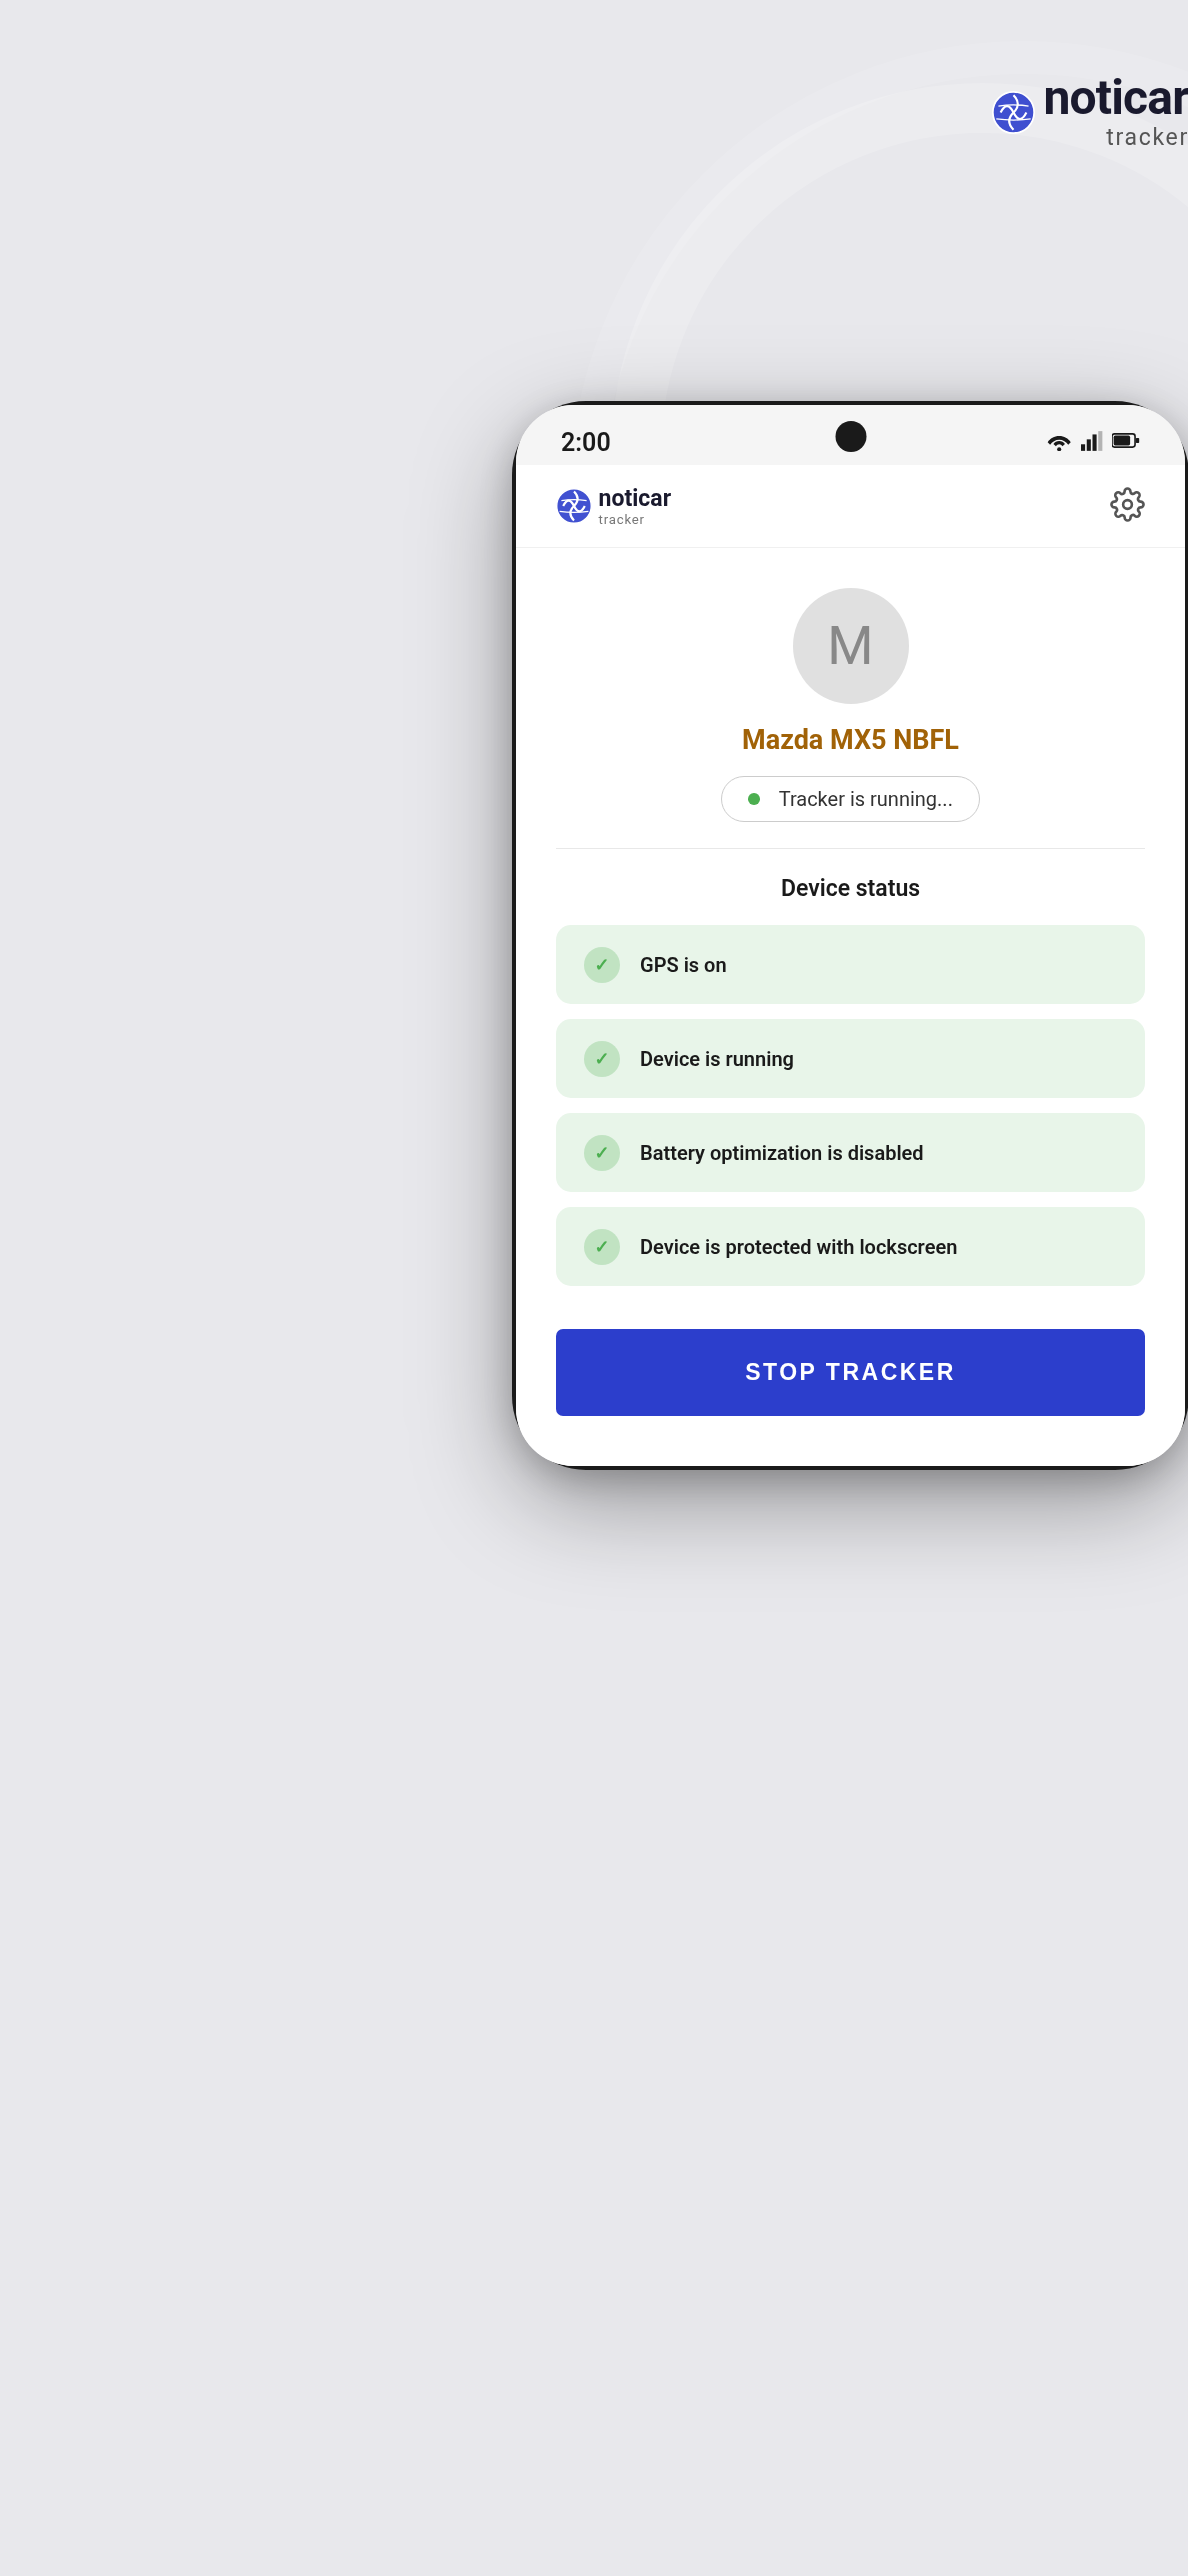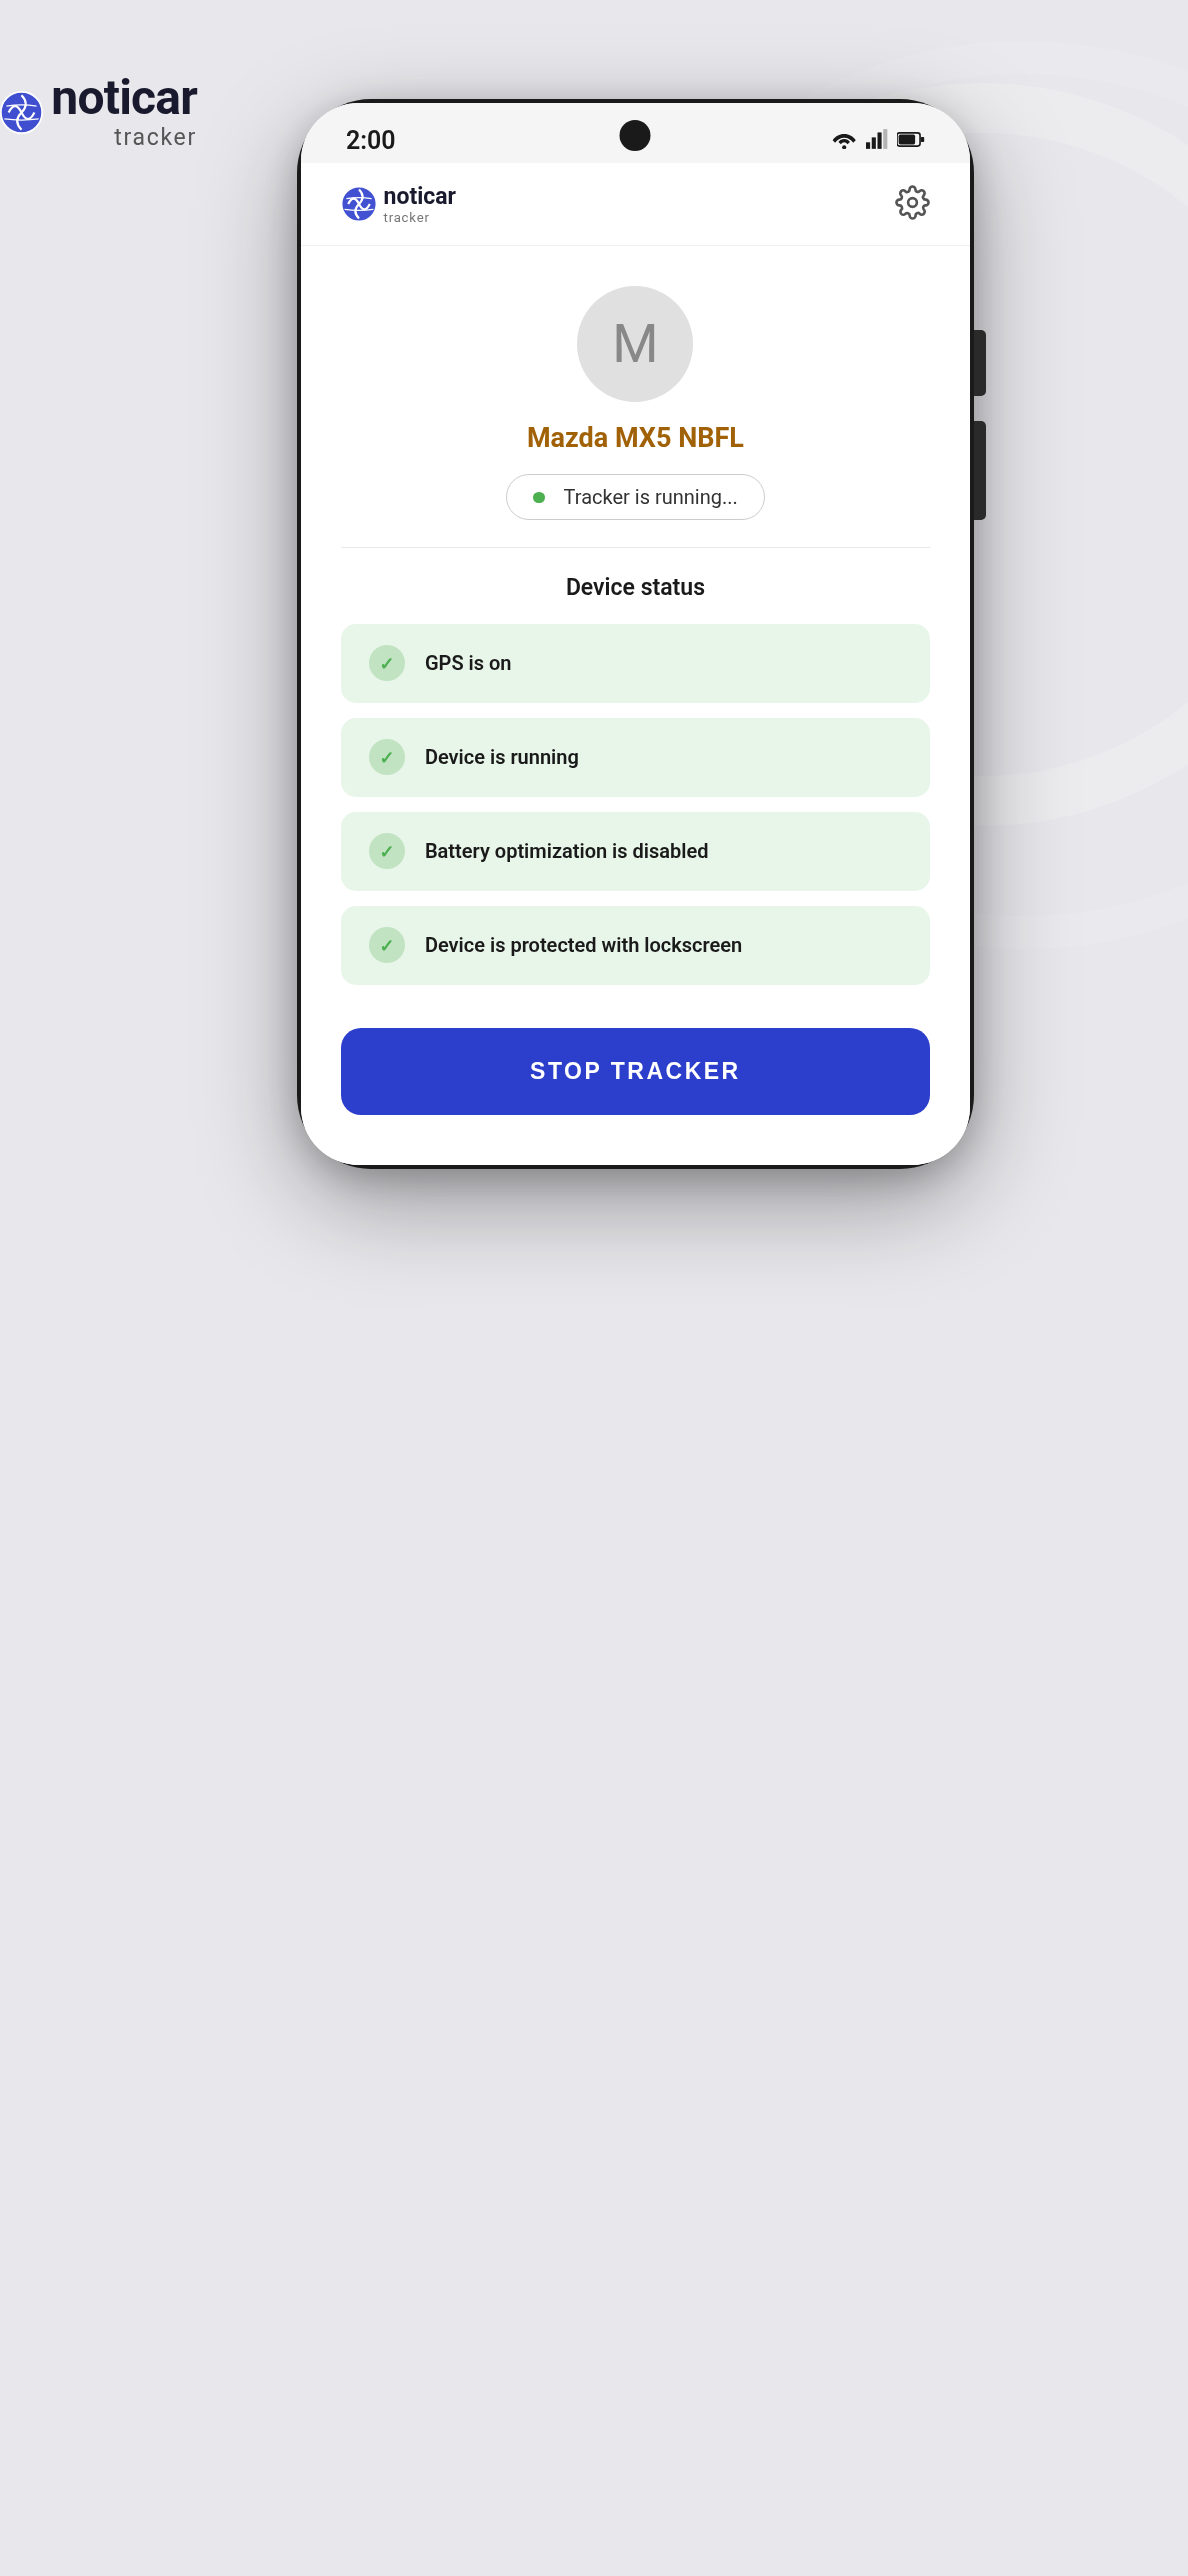--- a/index.html
+++ b/index.html
@@ -44,21 +44,22 @@
       top: 41px;
       right: -289px;
       border-width: 33px;
       border-color: rgba(255,255,255,0.12);
     }
 
     .page-content {
       position: relative;
       z-index: 1;
       display: flex;
-      align-items: flex-start;
+      flex-direction: column;
+      align-items: flex-end;
       width: 100%;
     }
 
     
     .top-logo {
       margin-top: 74px;
       display: flex;
       align-items: center;
       gap: 8.3px;
     }
@@ -328,21 +329,21 @@
       font-weight: 600;
       color: #1a1a1a;
     }
 
     
     .stop-btn {
       width: 100%;
       background: #2c3ecc;
       color: white;
       border: none;
-      border-radius: 20px;
+      border-radius: 7px;
       padding: 30px;
       font-size: 23px;
       font-weight: 700;
       letter-spacing: 2.5px;
       text-transform: uppercase;
       cursor: pointer;
       margin-top: 10px;
     }
 
     

